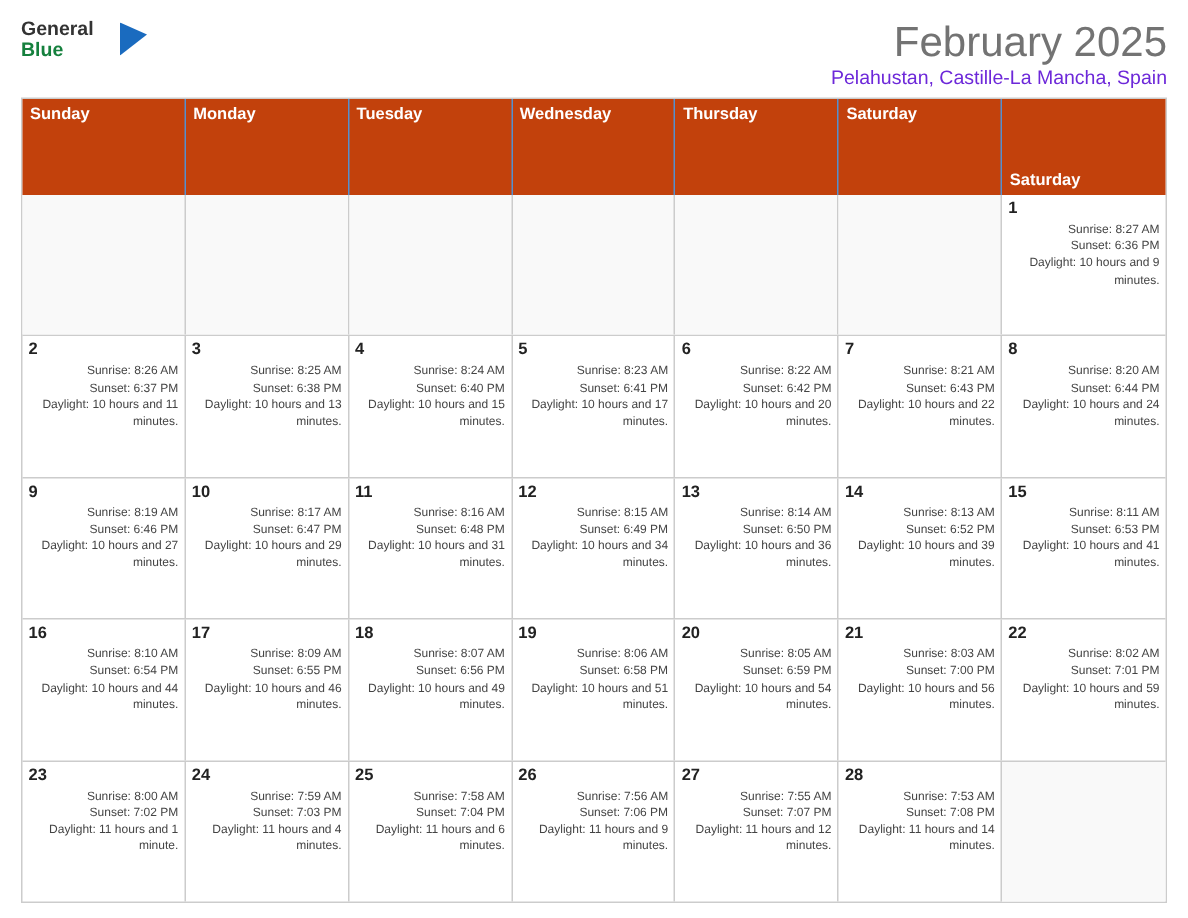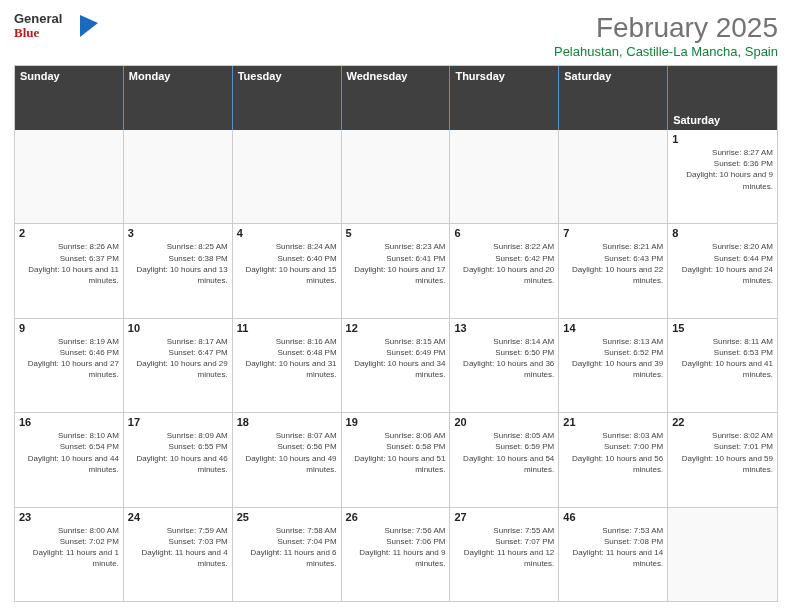--- a/index.html
+++ b/index.html
@@ -29,48 +29,48 @@
       gap: 16px;
     }
     .logo-text {
       display: flex;
       flex-direction: column;
       font-size: 13px;
       font-weight: bold;
       line-height: 1.1;
     }
     .logo-text .general { color: #333; }
-    .logo-text .blue { color: #b91c1c; font-family: Liberation Serif, serif; }
+    .logo-text .blue { color: #15803d; }
     .logo-icon {
       width: 18px;
       height: 22px;
       margin-left: 2px;
     }
     .title-block {
       text-align: right;
     }
     .month-title {
       font-size: 28px;
       font-weight: normal;
       color: #737373;
     }
     .subtitle {
       font-size: 13px;
-      color: #15803d;
+      color: #6d28d9;
     }
     .calendar {
       flex: 1;
       display: flex;
       flex-direction: column;
       border: 1px solid #ccc;
     }
     .cal-header-row {
       display: grid;
       grid-template-columns: repeat(7, 1fr);
-      background: #404040;
+      background: #c2410c;
     }
     .cal-header-cell {
       color: #fff;
       font-size: 11px;
       font-weight: bold;
       padding: 4px 5px;
       text-align: left;
       border-right: 1px solid #5590cf;
     }
     .cal-header-cell:last-child { border-right: none; margin-top: 44px; }
@@ -257,20 +257,20 @@
           </div>
           <div class="cal-cell">
             <div class="day-number">26</div>
             <div class="cell-text">Sunrise: 7:56 AM<br>Sunset: 7:06 PM<br>Daylight: 11 hours and 9 minutes.</div>
           </div>
           <div class="cal-cell">
             <div class="day-number">27</div>
             <div class="cell-text">Sunrise: 7:55 AM<br>Sunset: 7:07 PM<br>Daylight: 11 hours and 12 minutes.</div>
           </div>
           <div class="cal-cell">
-            <div class="day-number">46</div>
+            <div class="day-number">28</div>
             <div class="cell-text">Sunrise: 7:53 AM<br>Sunset: 7:08 PM<br>Daylight: 11 hours and 14 minutes.</div>
           </div>
           <div class="cal-cell empty"></div>
         </div>
       </div>
   </div>
 </div>
 
 </body></html>

